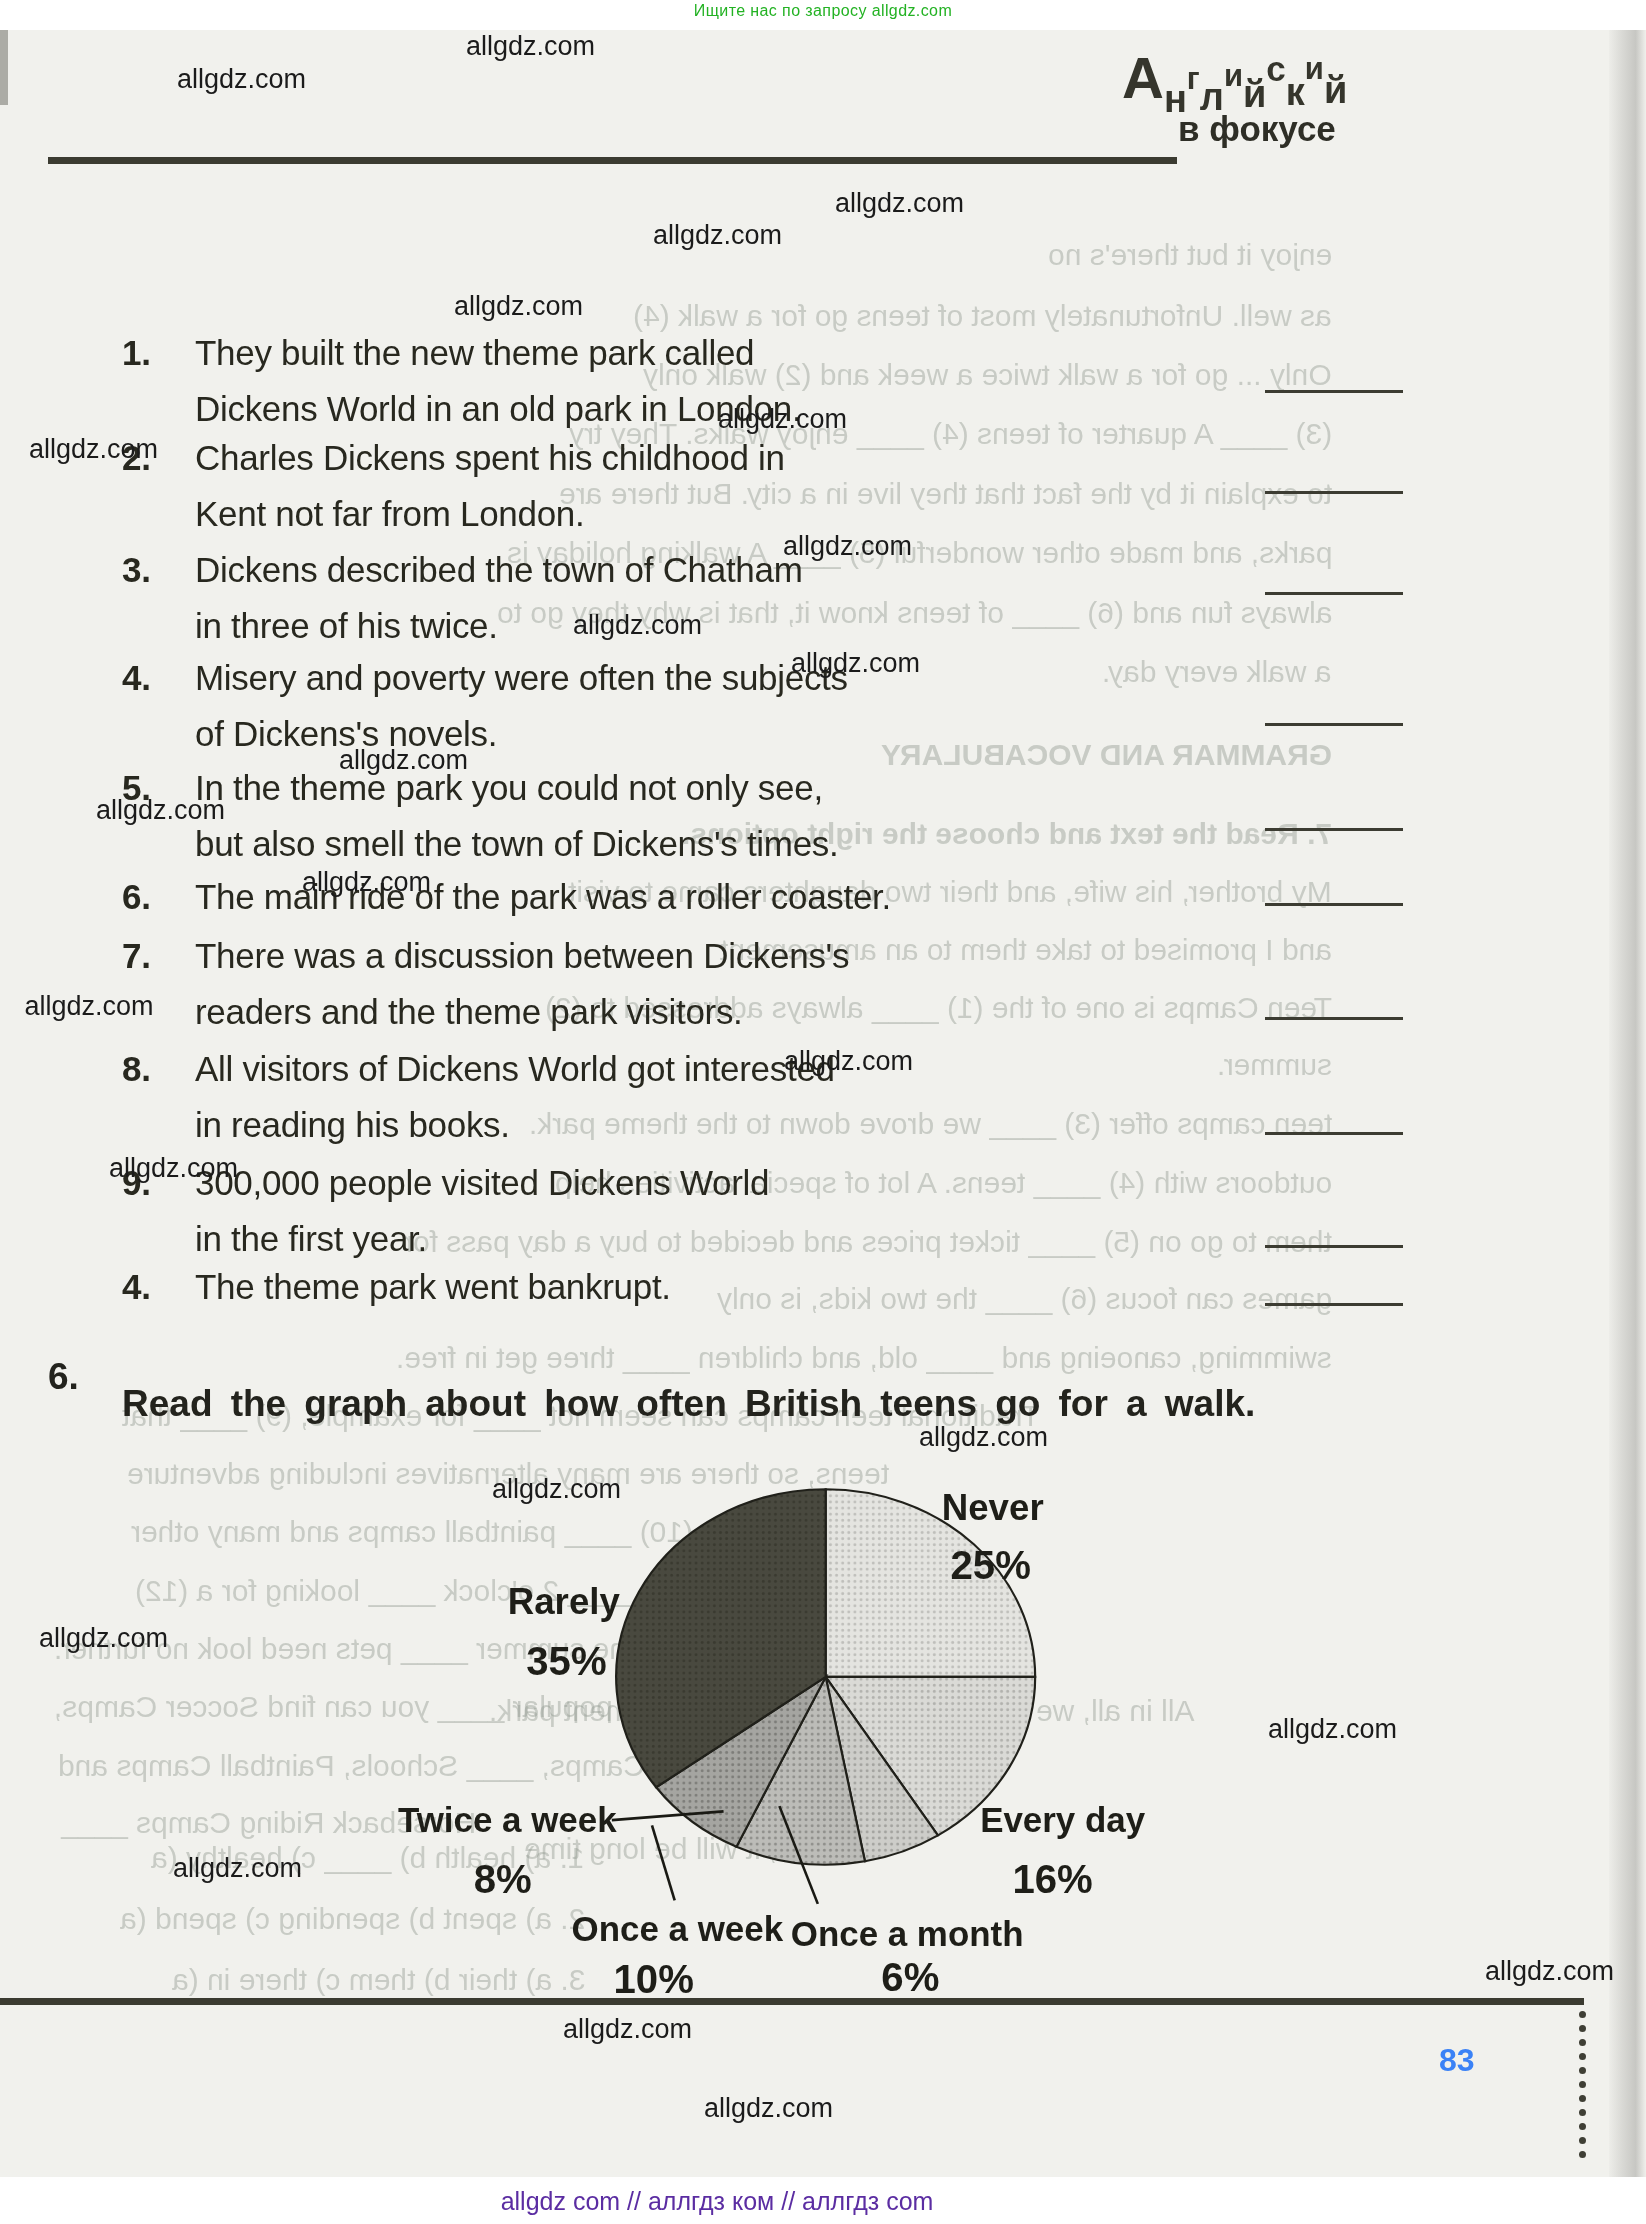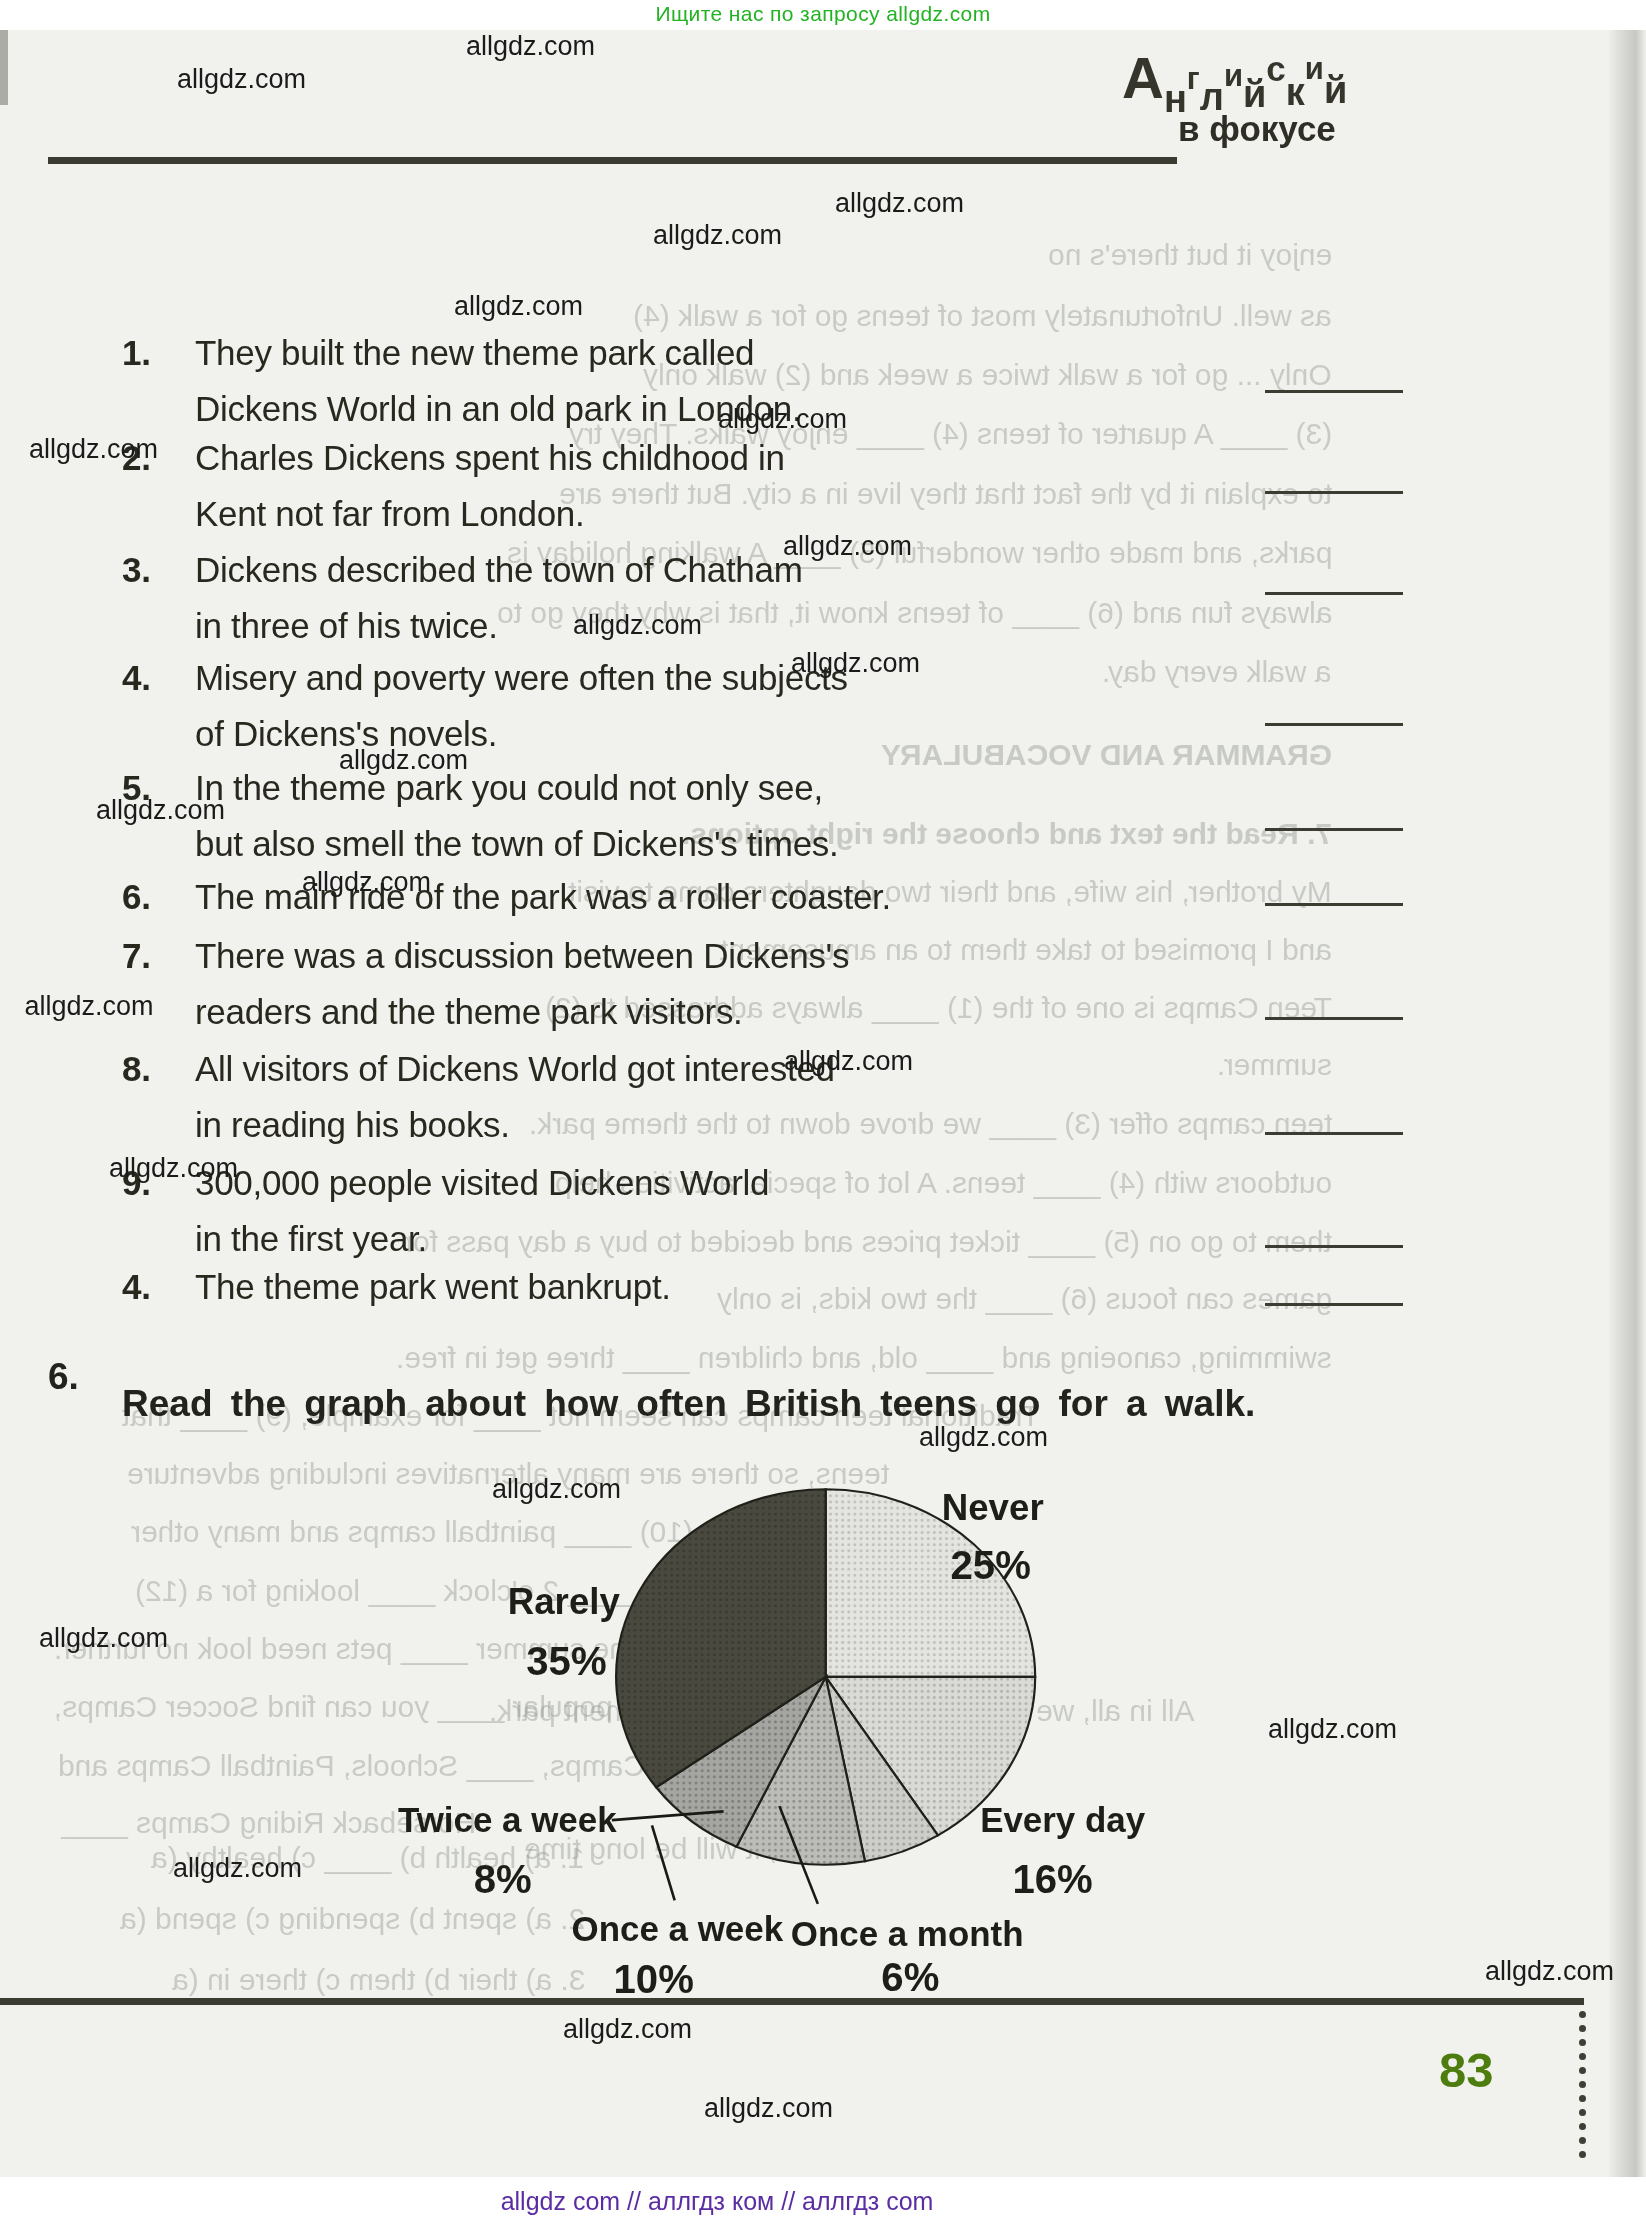--- a/index.html
+++ b/index.html
@@ -6,40 +6,40 @@
   body{
     width:1646px;height:2225px;position:relative;background:#ffffff;
     font-family:"Liberation Sans",sans-serif;overflow:hidden;color:#26261f;
   }
   .page-scan{position:absolute;left:0;top:30px;width:1646px;height:2147px;background:#f1f1ed;}
   .right-edge{position:absolute;left:1609px;top:30px;width:38px;height:2147px;
     background:linear-gradient(90deg,#edede9 0%,#d9d9d5 35%,#c7c7c3 70%,#f4f4f0 100%);}
   .corner-sliver{position:absolute;left:0;top:30px;width:7.9px;height:75px;background:#73736b;opacity:.55;}
 
   .top-banner{position:absolute;left:0;top:1.7px;width:1646px;text-align:center;
-    font-size:21px;color:#23b223;letter-spacing:0.4px;}
+    font-size:16px;color:#23b223;letter-spacing:0.4px;}
   .footer-links{position:absolute;left:0;top:2187px;width:1434px;text-align:center;
     font-size:25px;color:#5b2da2;}
 
   .watermark{position:absolute;font-size:27px;color:#1b1b1b;white-space:nowrap;z-index:40;}
 
   .ghost{position:absolute;font-size:30px;color:#90998f;opacity:.42;white-space:nowrap;
     transform:scaleX(-1);filter:blur(0.7px);z-index:1;}
   .ghost.b{font-weight:bold;}
 
   .logo{position:absolute;left:1122px;top:44px;z-index:10;}
   .logo-line1{white-space:nowrap;font-weight:bold;color:#35352c;}
   .logo-line1 span{display:inline-block;}
   .logo-line2{position:absolute;left:56px;top:65px;font-weight:bold;font-size:35px;color:#2e2e26;white-space:nowrap;}
 
   .rule-top{position:absolute;left:48px;top:157px;width:1129px;height:7px;background:#3b3b31;z-index:5;}
   .rule-bottom{position:absolute;left:0px;top:1998px;width:1584px;height:7px;background:#3b3b31;z-index:5;}
   .dotted-edge{position:absolute;left:1579px;top:2011px;height:147px;width:0;
     border-left:7px dotted #3f3f35;z-index:5;}
-  .page-number{position:absolute;left:1439px;top:2042px;font-size:49px;font-weight:bold;color:#4d7c0f;z-index:6;}
+  .page-number{position:absolute;left:1439px;top:2042px;font-size:32px;font-weight:bold;color:#3b82f6;z-index:6;}
 
   .exb-heading{position:absolute;left:122px;top:185px;width:1328px;z-index:5;
     font-size:36px;font-weight:bold;color:#23231d;letter-spacing:0;}
   .exb-h1{word-spacing:45px;white-space:nowrap;}
   .exb-h2{margin-top:15.7px;white-space:nowrap;}
 
   .stmt{position:absolute;left:122px;width:1170px;z-index:5;font-size:35px;line-height:56px;
     color:#28281f;letter-spacing:-0.3px;}
   .stmt-num{display:inline-block;width:73px;font-weight:bold;vertical-align:top;}
   .stmt-text{display:inline-block;white-space:pre-line;vertical-align:top;max-width:1074px;}

